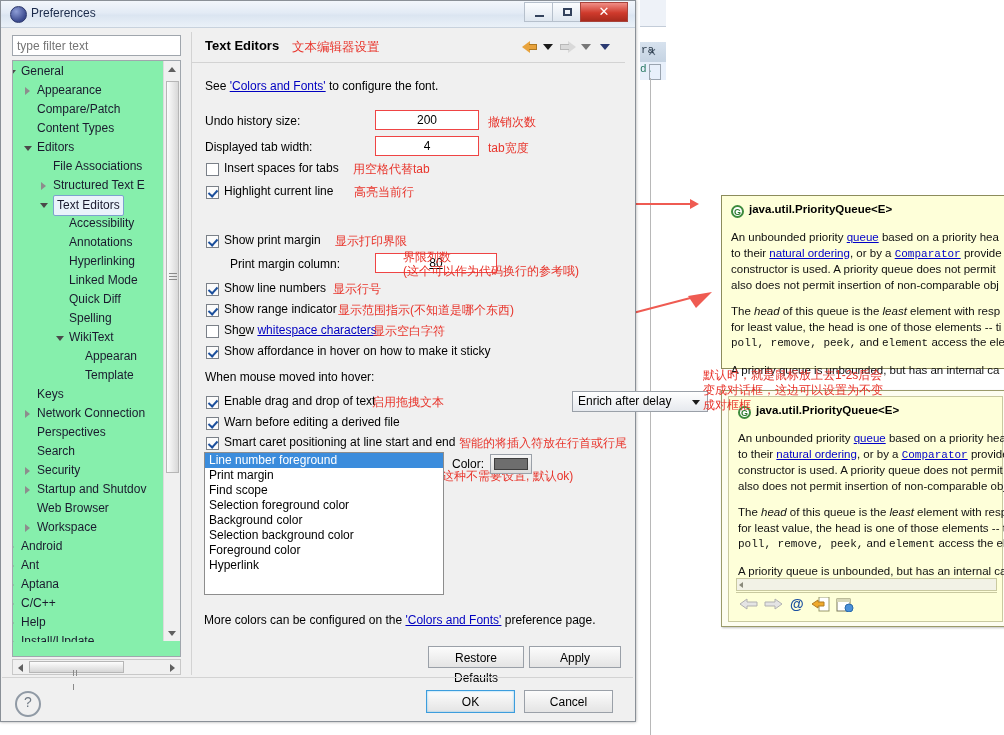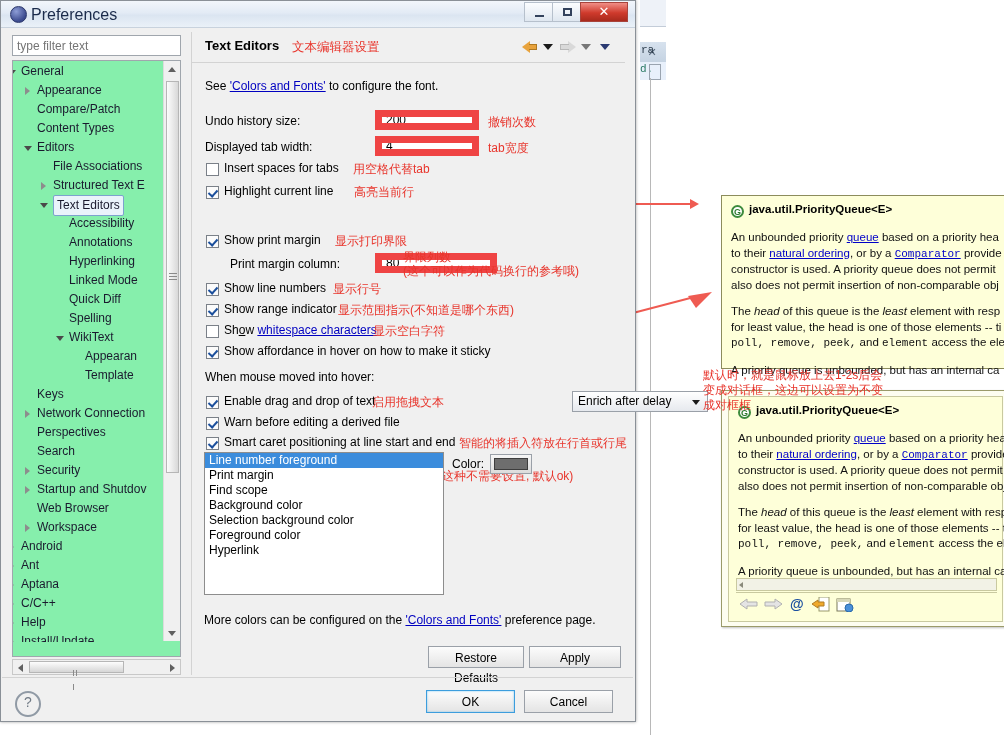--- a/index.html
+++ b/index.html
@@ -19,21 +19,21 @@
   #bg-caret-box{position:absolute;left:649px;top:64px;width:10px;height:14px;border:1px solid #9aa4b0;}
   #bg-vline{position:absolute;left:650px;top:78px;width:1px;height:657px;background:#b8b8b8;}
 
   
   #dialog{position:absolute;left:0;top:0;width:634px;height:720px;
      background:#f0f0f0;border:1px solid #8a9097;box-shadow:0 0 3px rgba(0,0,0,.35);}
   #titlebar{height:26px;background:linear-gradient(to bottom,#f2f6fb 0%,#e3ebf5 45%,#dbe5f1 55%,#eaf1f8 100%);
      border-bottom:1px solid #c8d2dd;position:relative;}
   #title-icon{position:absolute;left:9px;top:5px;width:15px;height:15px;border-radius:50%;
      background:radial-gradient(circle at 35% 30%,#8d9dd6,#3b4a8e 70%);border:1px solid #2b376b;}
-  #title-text{position:absolute;left:30px;top:5px;font-size:16px;color:#1a2a4a;}
+  #title-text{position:absolute;left:30px;top:5px;font-size:12px;color:#1a2a4a;}
   .winbtn{position:absolute;top:1px;height:20px;width:29px;border:1px solid #b6c0cc;
      background:linear-gradient(to bottom,#fbfdff,#dfe7f0);box-sizing:border-box;}
   #btn-min{left:523px;}
   #btn-max{left:551px;}
   #btn-close{left:579px;width:48px;border:1px solid #a8443c;
      background:linear-gradient(to bottom,#f08e86,#cf3a2c 55%,#a82a1d);}
   .winglyph{position:absolute;color:#33425c;font-size:11px;line-height:18px;width:100%;text-align:center;}
   #btn-close .winglyph{color:#fff;font-size:13px;font-weight:bold;}
   #min-bar{position:absolute;left:10px;top:12px;width:9px;height:2px;background:#33425c;}
   #max-sq{position:absolute;left:10px;top:5px;width:9px;height:8px;border:2px solid #33425c;box-sizing:border-box;}
@@ -92,22 +92,22 @@
   .arrow-right-tail{position:absolute;left:0;top:4px;width:9px;height:6px;background:#d9d9d9;border:1px solid #b8b8b8;border-right:none;box-sizing:border-box;}
   .caret-dn{position:absolute;width:0;height:0;border-top:6px solid #2b3a72;border-left:5px solid transparent;border-right:5px solid transparent;top:12px;}
   #caret1{left:351px;border-top-color:#1a1a1a;}
   #caret2{left:389px;border-top-color:#777;}
   #caret3{left:408px;}
 
   #form{position:absolute;left:0;top:31px;width:100%;}
   .ftext{position:absolute;font-size:12px;color:#000;white-space:nowrap;}
   .cn{color:#e8352c;font-size:12px;white-space:nowrap;position:absolute;}
   .lnk{color:#0000c0;text-decoration:underline;}
-  .tbox{position:absolute;border:7px solid #ef4444;background:#fff;box-sizing:border-box;
-     font-size:12px;padding:1px 4px;font-family:inherit;color:#000;}
+  .tbox{position:absolute;border:1px solid #ef4444;background:#fff;box-sizing:border-box;
+     font-size:12px;padding:1px 4px;font-family:inherit;color:#000;text-align:center;}
   .cb{position:absolute;width:13px;height:13px;border:1px solid #7a8088;background:#fff;box-sizing:border-box;}
   .cb.on{background:#fbfbfb;}
   .cb.on::after{content:"";position:absolute;left:3px;top:1px;width:4px;height:7px;
      border:solid #1b4f9c;border-width:0 2px 2px 0;transform:rotate(42deg);}
   #combo{position:absolute;left:380px;top:328px;width:136px;height:21px;
      border:1px solid #9aa0a8;background:linear-gradient(to bottom,#ffffff,#e6e9ee);box-sizing:border-box;}
   #combo .ctext{position:absolute;left:5px;top:2px;font-size:12px;}
   #combo .carr{position:absolute;right:7px;top:8px;width:0;height:0;
      border-top:5px solid #1a1a1a;border-left:4px solid transparent;border-right:4px solid transparent;}
   #list-box{position:absolute;left:203px;top:451px;width:240px;height:143px;background:#fff;
@@ -411,20 +411,21 @@
 
       <div class="ftext" style="left:13px;top:405px;">Appearance color options:</div>
       <div class="cn" style="left:150px;top:405px;">外观颜色选项(一般这种不需要设置, 默认ok)</div>
     </div>
   </div>
 
   <div id="list-box">
       <div class="litem sel">Line number foreground</div>
       <div class="litem">Print margin</div>
       <div class="litem">Find scope</div>
+      <div class="litem">Selection foreground color</div>
       <div class="litem">Background color</div>
       <div class="litem">Selection background color</div>
       <div class="litem">Foreground color</div>
       <div class="litem">Hyperlink</div>
     </div>
   <div class="ftext" style="position:absolute;left:451px;top:456px;">Color:</div>
   <div id="color-swatch-wrap">
     <div id="color-swatch" style="background: rgb(110, 110, 110);"></div>
   </div>
 

